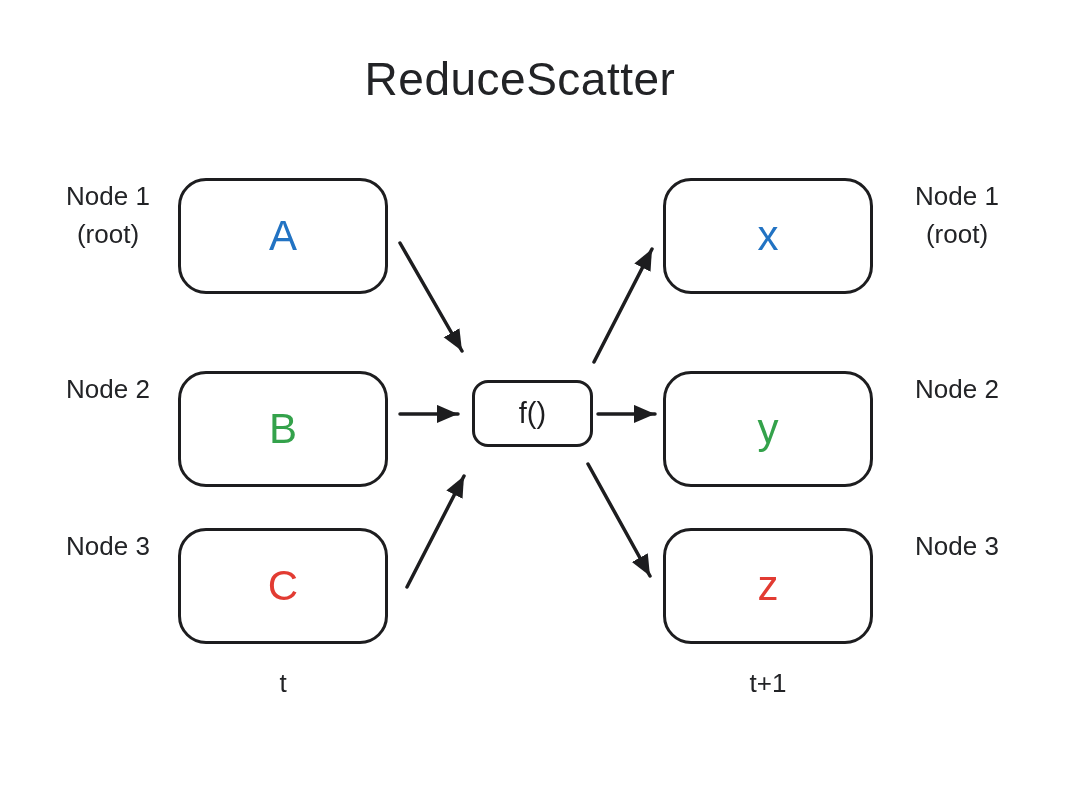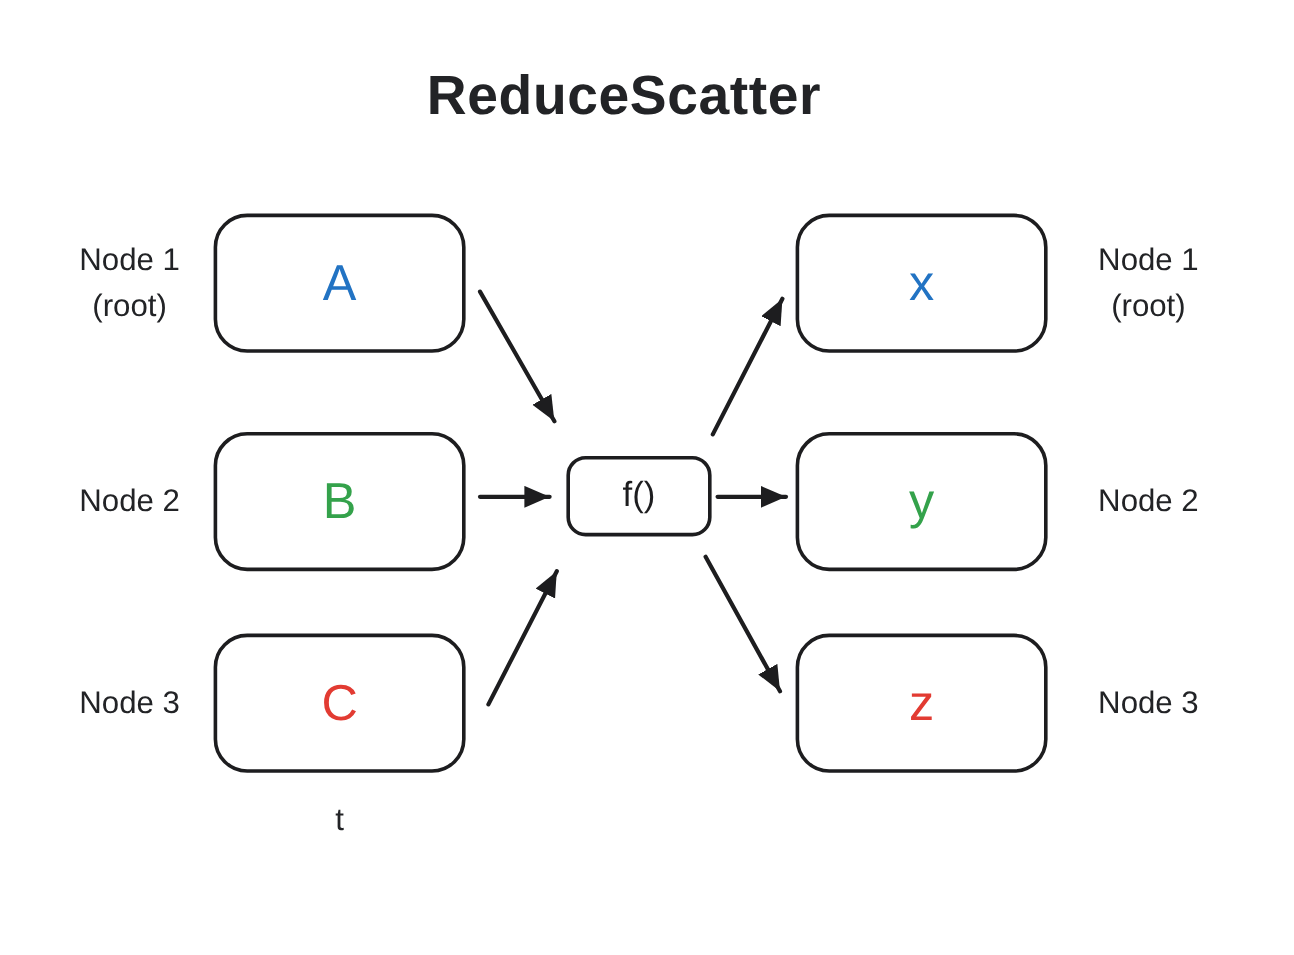--- a/index.html
+++ b/index.html
@@ -4,48 +4,48 @@
 <style>
   html,body{margin:0;padding:0;}
   body{
     width:1078px;height:796px;background:#ffffff;
     font-family:"Liberation Sans","DejaVu Sans",sans-serif;
     color:#222326;position:relative;overflow:hidden;
   }
   .stage{position:absolute;left:0;top:0;width:1078px;height:796px;}
   .title{
     position:absolute;left:0;top:52px;width:1040px;
-    text-align:center;font-size:46px;font-weight:700;color:#222326;
+    text-align:center;font-size:46px;font-weight:400;color:#222326;
     letter-spacing:0.5px;
   }
   .node-box{
     position:absolute;width:210px;height:116px;
     border:3px solid #1d1d1f;border-radius:28px;background:#ffffff;
     display:flex;align-items:center;justify-content:center;
     box-sizing:border-box;
   }
   .node-letter{font-size:42px;font-weight:500;line-height:1;}
   .op-box{
     position:absolute;left:472px;top:380px;width:121px;height:67px;
     border:3px solid #1d1d1f;border-radius:16px;background:#ffffff;
     display:flex;align-items:center;justify-content:center;
     box-sizing:border-box;font-size:29px;font-weight:500;color:#1d1d1f;
   }
   .side-label{
     position:absolute;width:150px;height:116px;
-    display:flex;flex-direction:column;align-items:center;justify-content:center;
+    display:flex;flex-direction:column;align-items:center;
     font-size:26px;line-height:1.45;color:#222326;text-align:center;
   }
   .time-label{
     position:absolute;top:668px;width:210px;text-align:center;
     font-size:26px;color:#222326;
   }
   .left-col{left:178px;}
   .right-col{left:663px;}
-  .row-0{top:178px;} .row-1{top:360px;} .row-2{top:528px;}
+  .row-0{top:178px;} .row-1{top:371px;} .row-2{top:528px;}
   .lbl-left{left:33px;}
   .lbl-right{left:882px;}
   svg.arrows{position:absolute;left:0;top:0;pointer-events:none;}
 </style>
 </head>
 <body>
 
 <div class="stage">
 
   <div class="title">ReduceScatter</div>
@@ -90,20 +90,21 @@
     <span>(root)</span>
   </div>
   <div class="side-label lbl-right row-1">
     <span>Node 2</span>
   </div>
   <div class="side-label lbl-right row-2">
     <span>Node 3</span>
   </div>
 
   <div class="time-label left-col">t</div>
+  <div class="time-label right-col">t+1</div>
 
   <svg class="arrows" width="1078" height="796" viewBox="0 0 1078 796">
     <defs>
       <marker id="ah" markerWidth="6.5" markerHeight="6" refX="6" refY="2.6" orient="auto" markerUnits="strokeWidth">
         <path d="M0,0 L6,2.6 L0,5.2 Z" fill="#1d1d1f"></path>
       </marker>
     </defs>
     <g stroke="#1d1d1f" stroke-width="3.5" fill="none" stroke-linecap="round">
       <line x1="400" y1="243" x2="462" y2="351" marker-end="url(#ah)"></line>
       <line x1="400" y1="414" x2="458" y2="414" marker-end="url(#ah)"></line>

